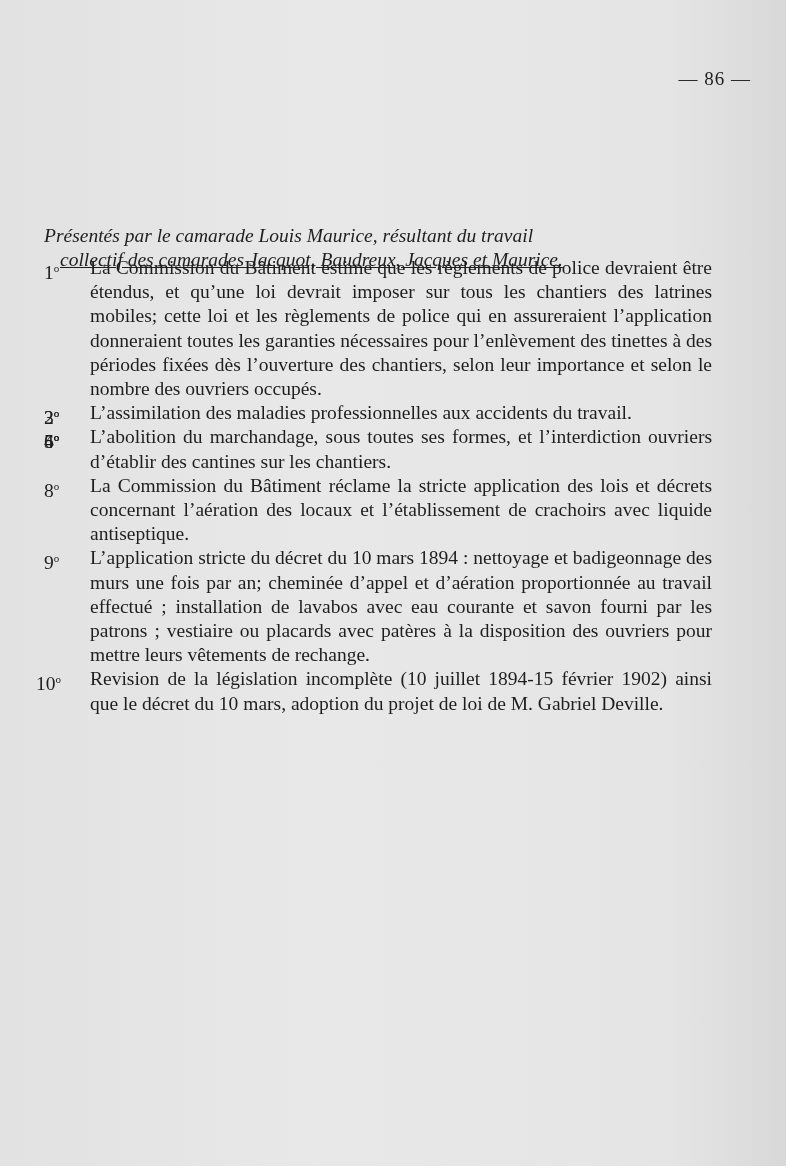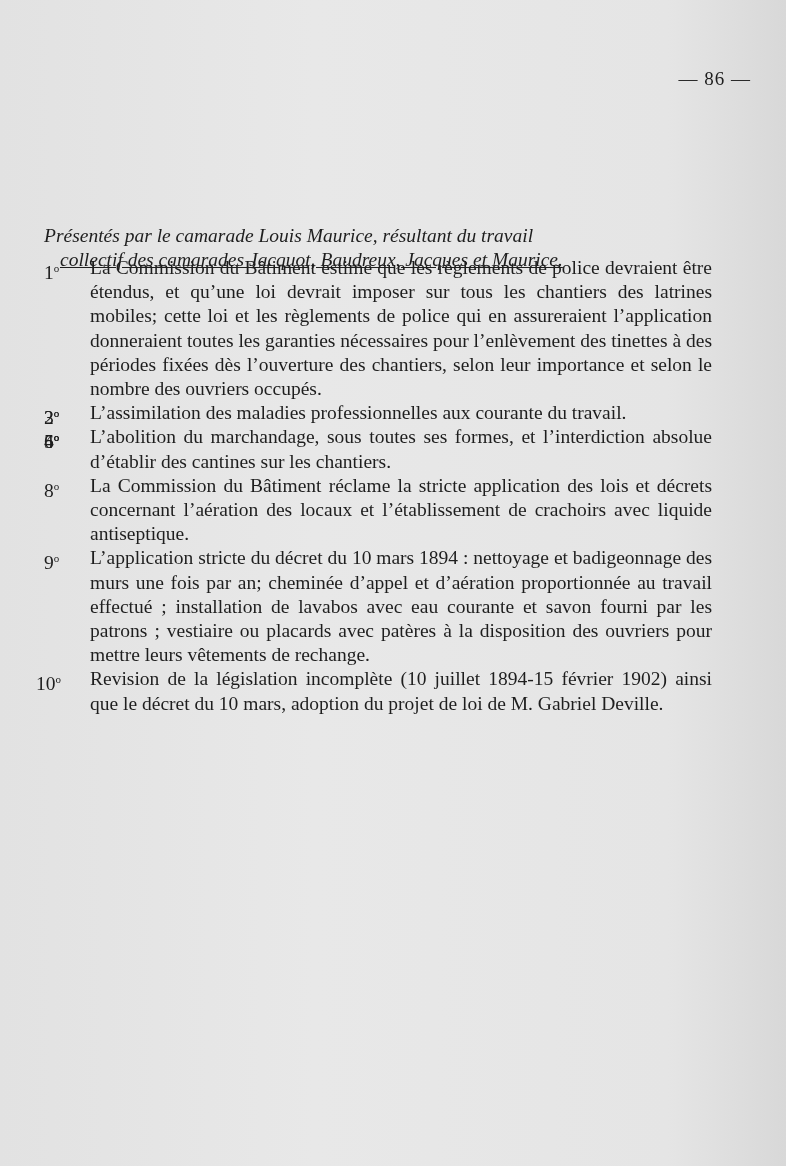--- a/index.html
+++ b/index.html
@@ -57,31 +57,31 @@
   <div class="list">
     <div class="item">
       <span class="num"><span>1</span><sup>o</sup></span>
       <span>La Commission du Bâtiment estime que les règlements de police devraient être étendus, et qu’une loi devrait imposer sur tous les chantiers des latrines mobiles; cette loi et les règlements de police qui en assureraient l’application donneraient toutes les garanties nécessaires pour l’enlèvement des tinettes à des périodes fixées dès l’ouverture des chantiers, selon leur importance et selon le nombre des ouvriers occupés.</span>
     </div>
     <div class="item">
       <span class="num"><span>2</span><sup>o</sup></span>
     </div>
     <div class="item">
       <span class="num"><span>3</span><sup>o</sup></span>
-      <span>L’assimilation des maladies professionnelles aux courante du travail.</span>
+      <span>L’assimilation des maladies professionnelles aux accidents du travail.</span>
     </div>
     <div class="item">
       <span class="num"><span>4</span><sup>o</sup></span>
     </div>
     <div class="item">
       <span class="num"><span>5</span><sup>o</sup></span>
     </div>
     <div class="item">
       <span class="num"><span>6</span><sup>o</sup></span>
-      <span>L’abolition du marchandage, sous toutes ses formes, et l’interdiction absolue d’établir des cantines sur les chantiers.</span>
+      <span>L’abolition du marchandage, sous toutes ses formes, et l’interdiction ouvriers d’établir des cantines sur les chantiers.</span>
     </div>
     <div class="item">
       <span class="num"><span>8</span><sup>o</sup></span>
       <span>La Commission du Bâtiment réclame la stricte application des lois et décrets concernant l’aération des locaux et l’établissement de crachoirs avec liquide antiseptique.</span>
     </div>
     <div class="item">
       <span class="num"><span>9</span><sup>o</sup></span>
       <span>L’application stricte du décret du 10 mars 1894 : nettoyage et badigeonnage des murs une fois par an; cheminée d’appel et d’aération proportionnée au travail effectué ; installation de lavabos avec eau courante et savon fourni par les patrons ; vestiaire ou placards avec patères à la disposition des ouvriers pour mettre leurs vêtements de rechange.</span>
     </div>
     <div class="item wide">

